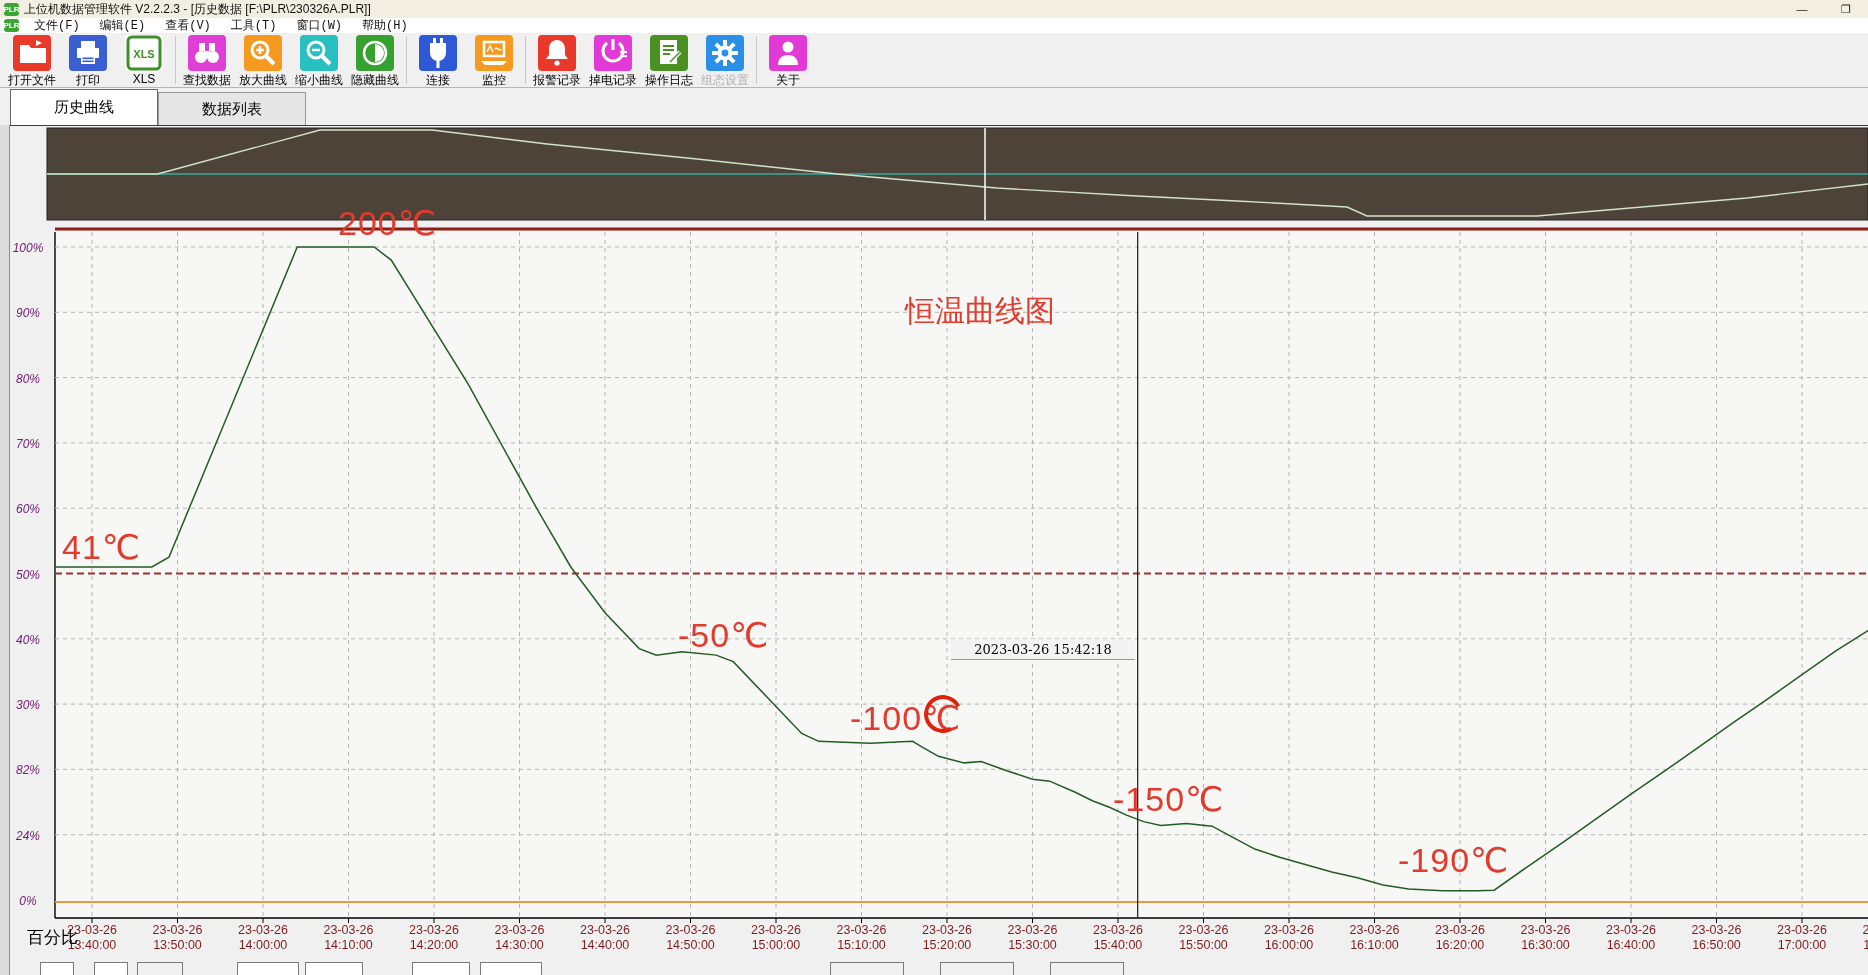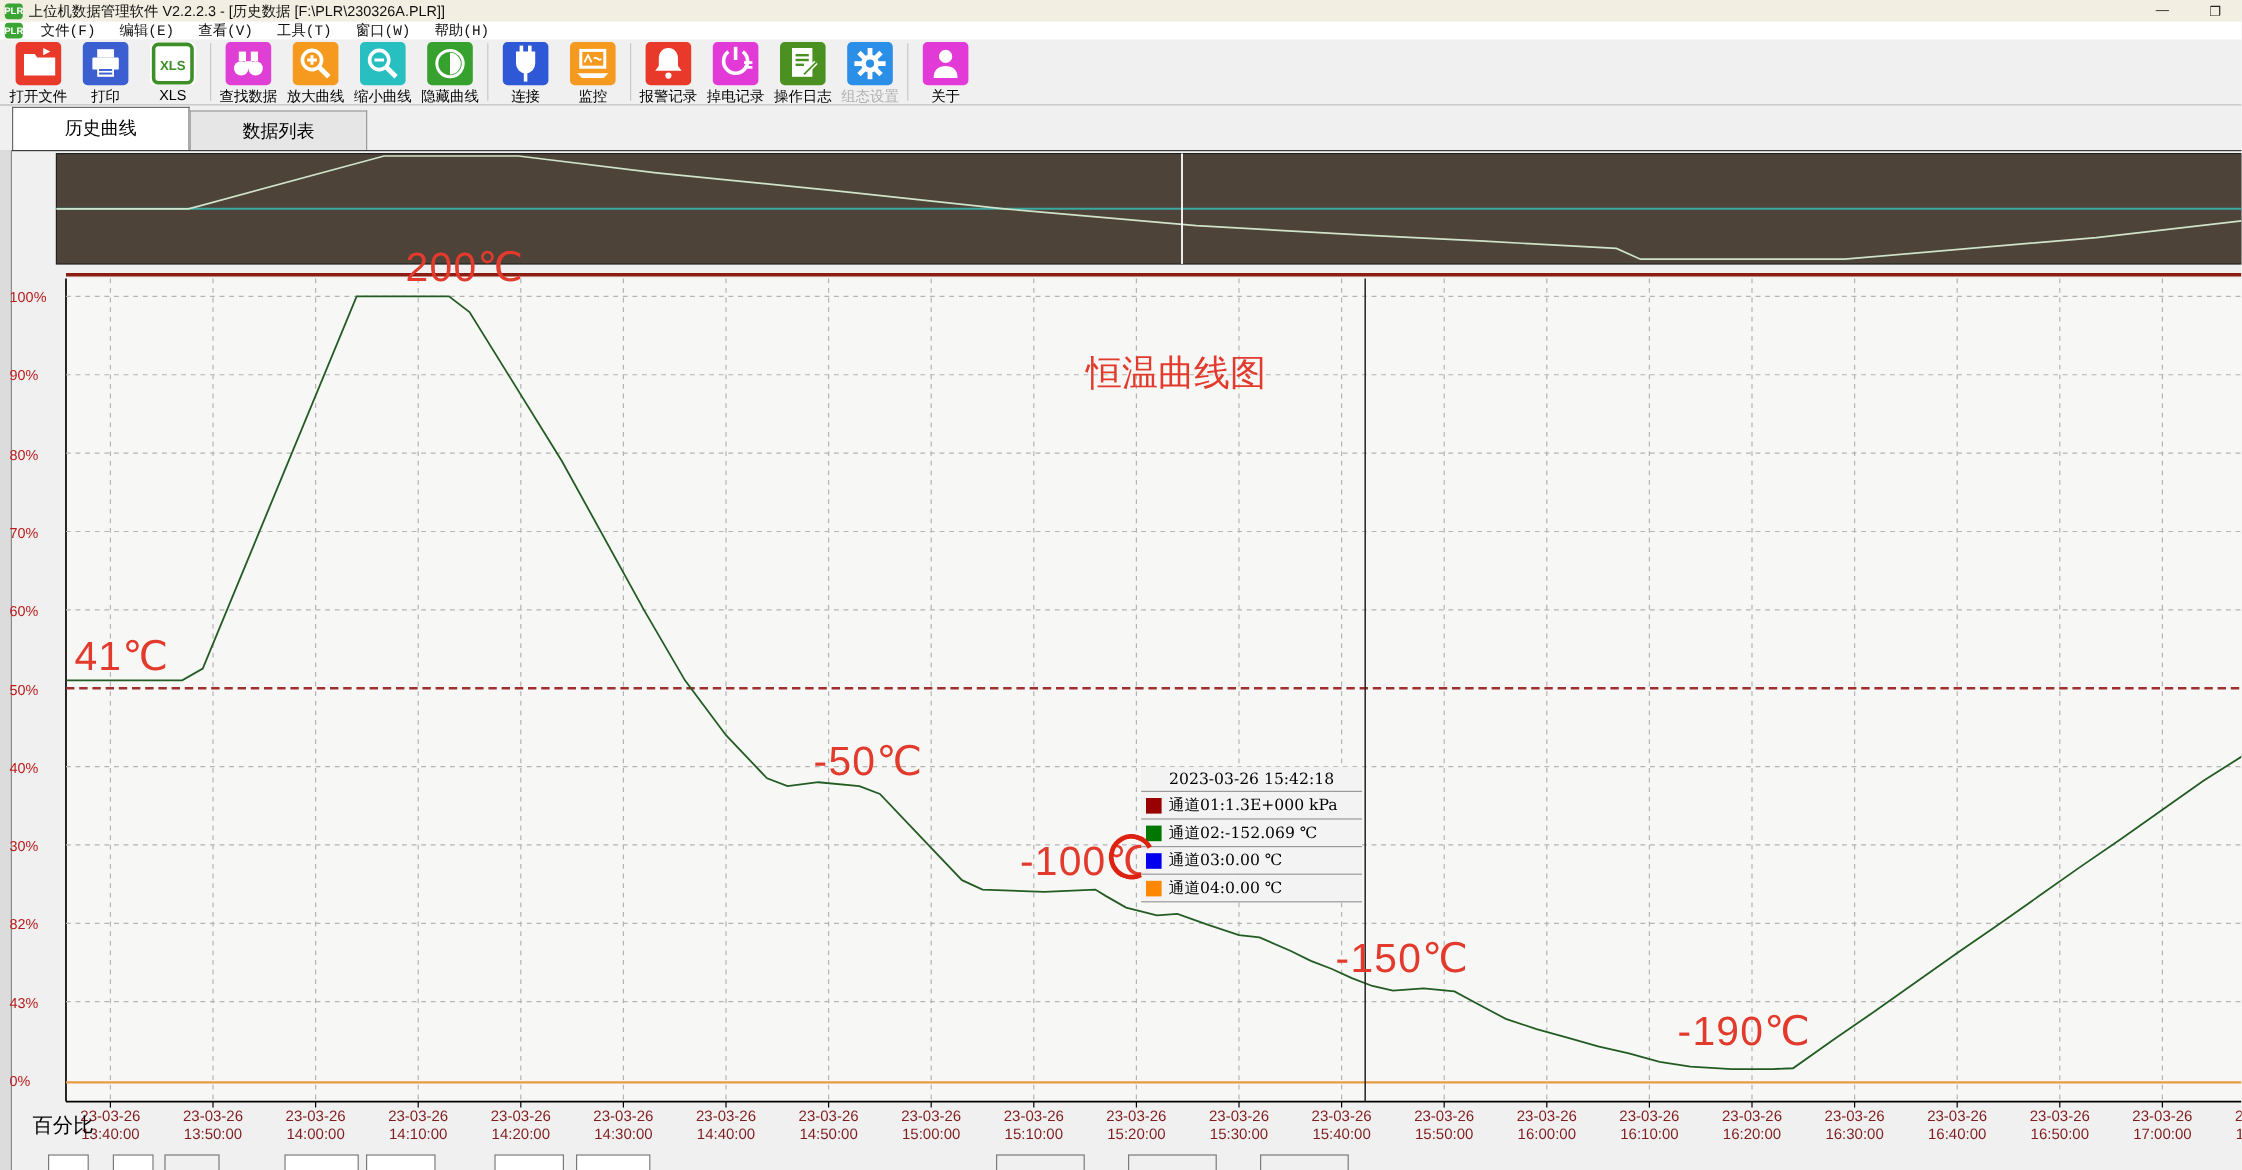--- a/index.html
+++ b/index.html
@@ -33,21 +33,21 @@
   .tab{height:33px;min-width:148px;display:flex;align-items:center;justify-content:center;
        font-size:15px;color:#000;border:1px solid #9a9a9a;border-bottom:none;background:#e6e6e6;
        box-sizing:border-box;}
   .tab.active{background:#ffffff;height:36px;border-color:#6a6a6a;}
   
   #stage{position:absolute;left:0;top:125px;width:1868px;height:850px;}
   #chart-svg{position:absolute;left:0;top:0;}
   .left-strip{position:absolute;left:0;top:0;width:9px;height:850px;background:#dcdcdc;border-right:1px solid #8a8a8a;}
   .annot{position:absolute;color:#e23a2d;font-size:34px;letter-spacing:1px;white-space:nowrap;}
   .chart-title{position:absolute;color:#e23a2d;font-size:30px;white-space:nowrap;}
-  .ylab{position:absolute;font-size:12px;color:#b91c1c;text-align:left;width:40px;transform:translateY(-6px);}
+  .ylab{position:absolute;font-size:12px;color:#701a75;text-align:center;width:40px;transform:translateY(-6px);font-style:italic;}
   .xlab{position:absolute;font-size:12.5px;color:#7f1d1d;text-align:center;transform:translateX(-50%);line-height:15px;white-space:nowrap;}
   .pct-lbl{position:absolute;left:7px;top:801px;font-size:17px;color:#000;margin-left:20px;}
   
   .tooltip{position:absolute;left:951px;top:514px;width:184px;background:rgba(242,242,242,0.96);
            font-family:"DejaVu Serif","Liberation Serif",serif;font-size:13px;color:#000;}
   .tt-title{text-align:center;padding:3px 0 2px 0;border-bottom:1px solid #9a9a9a;}
   .tt-row{display:flex;align-items:center;height:22px;border-bottom:1px solid #9a9a9a;padding-left:4px;}
   .tt-sw{width:13px;height:13px;margin-right:6px;flex:0 0 auto;}
   .red-circle{position:absolute;left:924px;top:570px;width:30px;height:30px;border-radius:50%;
               border:4px solid #dd2211;border-right-color:transparent;transform:rotate(18deg);}
@@ -315,52 +315,34 @@
       <div class="annot" style="left: 338px; top: 78px;">200℃</div>
       <div class="annot" style="left: 62px; top: 402px;">41℃</div>
       <div class="annot" style="left: 678px; top: 490px;">-50℃</div>
       <div class="annot" style="left: 850px; top: 573px;">-100℃</div>
       <div class="annot" style="left: 1113px; top: 654px;">-150℃</div>
       <div class="annot" style="left: 1398px; top: 715px;">-190℃</div>
     </div>
 
   <div class="tooltip">
     <div class="tt-title">2023-03-26 15:42:18</div>
-    <div id="tt-rows">
-        <div class="tt-row">
-          <div class="tt-sw" style="background: rgb(153, 0, 0);"></div>
-          <span>通道01:1.3E+000 kPa</span>
-        </div>
-        <div class="tt-row">
-          <div class="tt-sw" style="background: rgb(0, 119, 0);"></div>
-          <span>通道02:-152.069 ℃</span>
-        </div>
-        <div class="tt-row">
-          <div class="tt-sw" style="background: rgb(0, 0, 238);"></div>
-          <span>通道03:0.00 ℃</span>
-        </div>
-        <div class="tt-row">
-          <div class="tt-sw" style="background: rgb(255, 136, 0);"></div>
-          <span>通道04:0.00 ℃</span>
-        </div>
-      </div>
   </div>
   <div class="red-circle"></div>
 
   <div id="ylabels">
       <div class="ylab" style="left: 8px; top: 122px;">100%</div>
       <div class="ylab" style="left: 8px; top: 187.3px;">90%</div>
       <div class="ylab" style="left: 8px; top: 252.6px;">80%</div>
       <div class="ylab" style="left: 8px; top: 317.9px;">70%</div>
       <div class="ylab" style="left: 8px; top: 383.2px;">60%</div>
       <div class="ylab" style="left: 8px; top: 448.5px;">50%</div>
       <div class="ylab" style="left: 8px; top: 513.8px;">40%</div>
       <div class="ylab" style="left: 8px; top: 579.1px;">30%</div>
       <div class="ylab" style="left: 8px; top: 644.4px;">82%</div>
-      <div class="ylab" style="left: 8px; top: 709.7px;">43%</div>
+      <div class="ylab" style="left: 8px; top: 709.7px;">24%</div>
       <div class="ylab" style="left: 8px; top: 775px;">0%</div>
     </div>
   <div id="xlabels">
       <div class="xlab" style="left: 92px; top: 798px;"><span>23-03-26</span><br><span>13:40:00</span></div>
       <div class="xlab" style="left: 177.5px; top: 798px;"><span>23-03-26</span><br><span>13:50:00</span></div>
       <div class="xlab" style="left: 263px; top: 798px;"><span>23-03-26</span><br><span>14:00:00</span></div>
       <div class="xlab" style="left: 348.5px; top: 798px;"><span>23-03-26</span><br><span>14:10:00</span></div>
       <div class="xlab" style="left: 434px; top: 798px;"><span>23-03-26</span><br><span>14:20:00</span></div>
       <div class="xlab" style="left: 519.5px; top: 798px;"><span>23-03-26</span><br><span>14:30:00</span></div>
       <div class="xlab" style="left: 605px; top: 798px;"><span>23-03-26</span><br><span>14:40:00</span></div>

